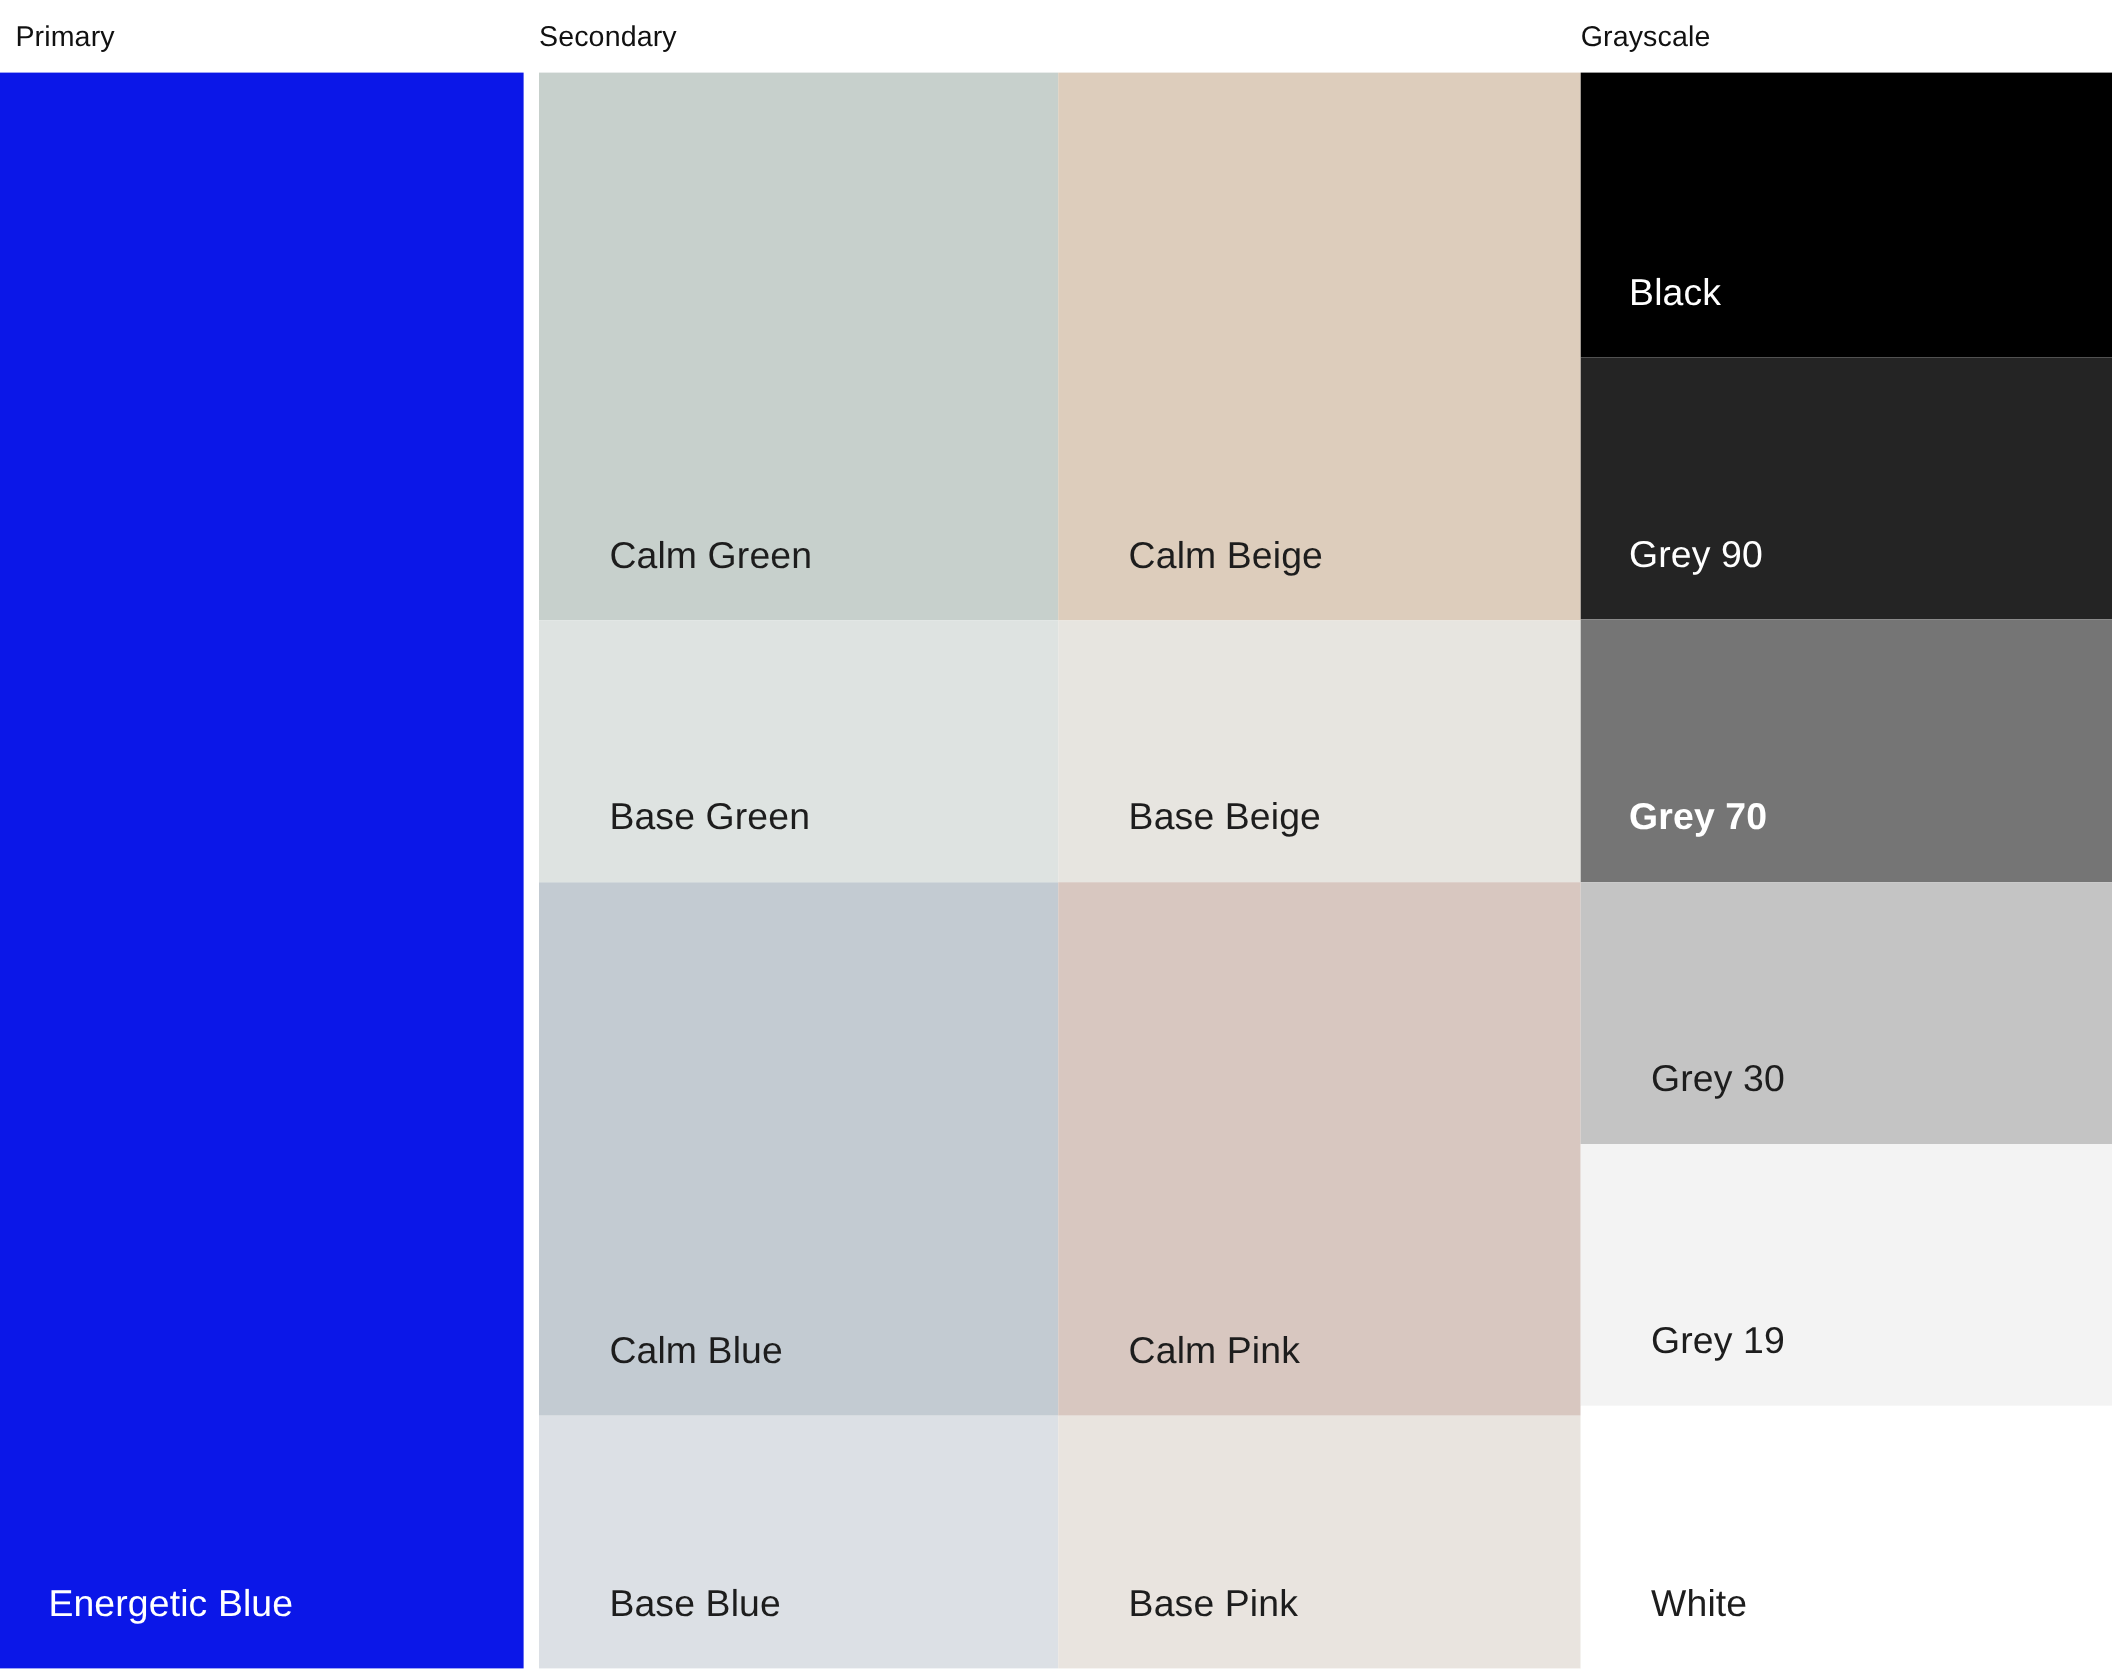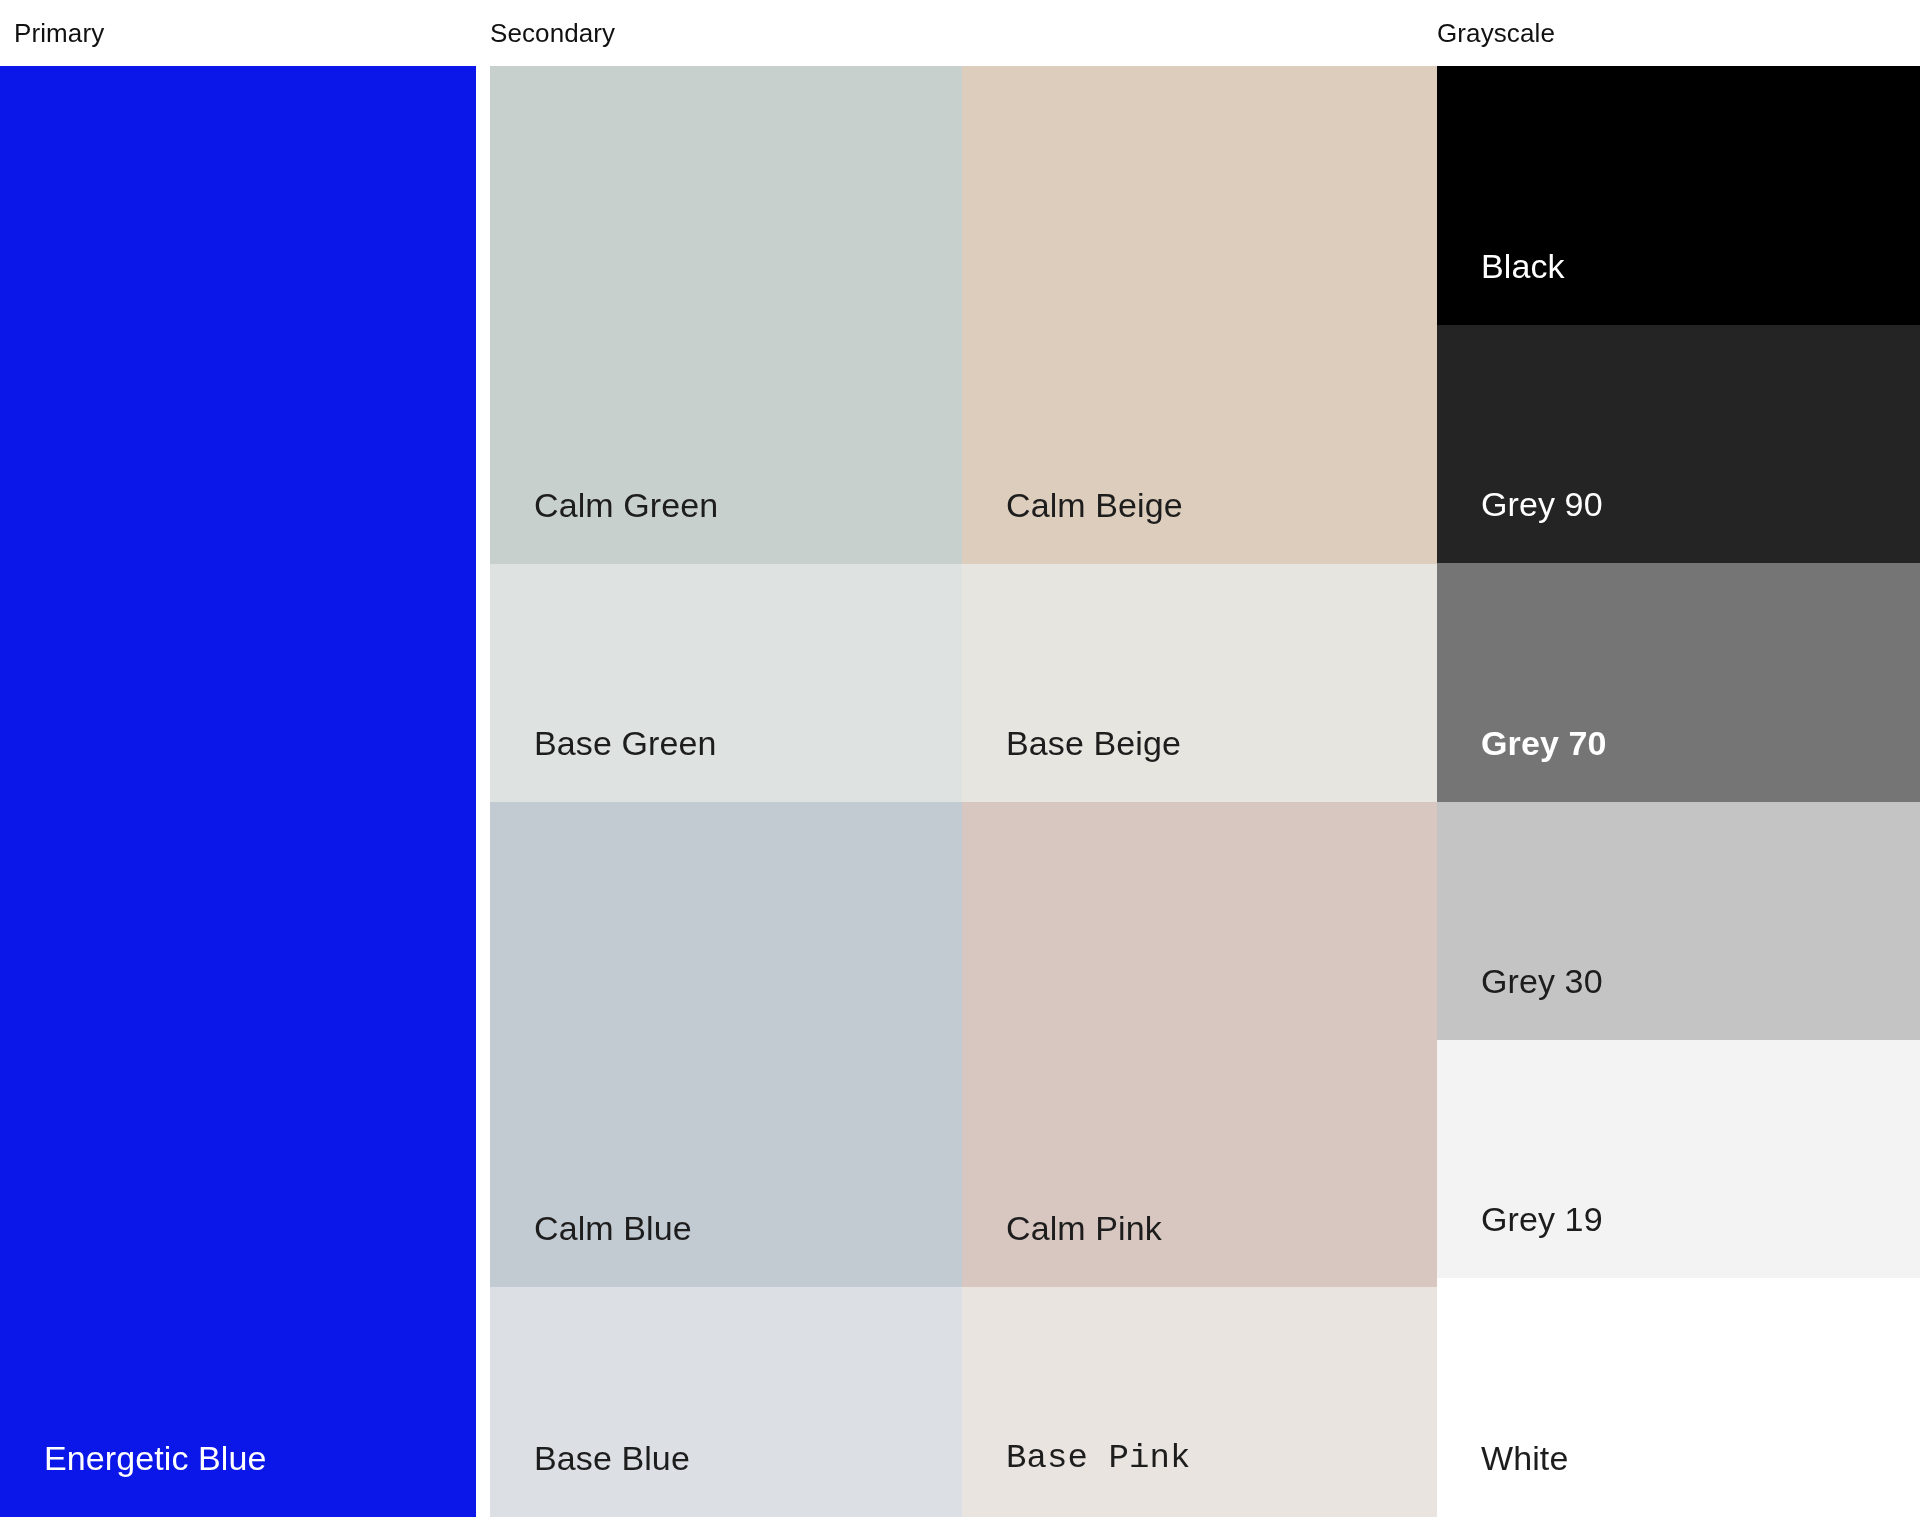--- a/index.html
+++ b/index.html
@@ -63,21 +63,21 @@
   }
 
   .swatch-label {
     position: absolute;
     left: 44px;
     font-size: 34px;
     line-height: 1;
     letter-spacing: 0.1px;
     white-space: nowrap;
   }
-  .swatch-label.dark  { color: #1d1d1d; }
+  .swatch-label.dark  { color: #1d1d1d; margin-left: 20px; }
   .swatch-label.light { color: #ffffff; }
 
   
   .label-bottom { bottom: 42px; }
 </style>
 </head>
 <body>
 
 <div class="palette-page">
 
@@ -108,21 +108,21 @@
 
     <div class="swatch" id="sw-sec2-0" style="left: 962px; top: 0px; width: 475px; height: 498px; background-color: rgb(221, 205, 188);">
       <span class="swatch-label dark label-bottom">Calm Beige</span>
     </div>
     <div class="swatch" id="sw-sec2-1" style="left: 962px; top: 498px; width: 475px; height: 238px; background-color: rgb(231, 229, 224);">
       <span class="swatch-label dark label-bottom">Base Beige</span>
     </div>
     <div class="swatch" id="sw-sec2-2" style="left: 962px; top: 736px; width: 475px; height: 485px; background-color: rgb(216, 199, 192);">
       <span class="swatch-label dark label-bottom">Calm Pink</span>
     </div>
-    <div class="swatch" id="sw-sec2-3" style="left: 962px; top: 1221px; width: 475px; height: 230px; background-color: rgb(233, 228, 223); font-family: Liberation Mono, monospace;">
+    <div class="swatch" id="sw-sec2-3" style="left: 962px; top: 1221px; width: 475px; height: 230px; background-color: rgb(233, 228, 223);">
       <span class="swatch-label dark label-bottom">Base Pink</span>
     </div>
 
     <div class="swatch" id="sw-gray-0" style="left: 1437px; top: 0px; width: 483px; height: 259px; background-color: rgb(0, 0, 0);">
       <span class="swatch-label light label-bottom">Black</span>
     </div>
     <div class="swatch" id="sw-gray-1" style="left: 1437px; top: 259px; width: 483px; height: 238px; background-color: rgb(36, 36, 36);">
       <span class="swatch-label light label-bottom">Grey 90</span>
     </div>
     <div class="swatch" id="sw-gray-2" style="left: 1437px; top: 497px; width: 483px; height: 239px; background-color: rgb(117, 117, 117); font-weight: bold;">

